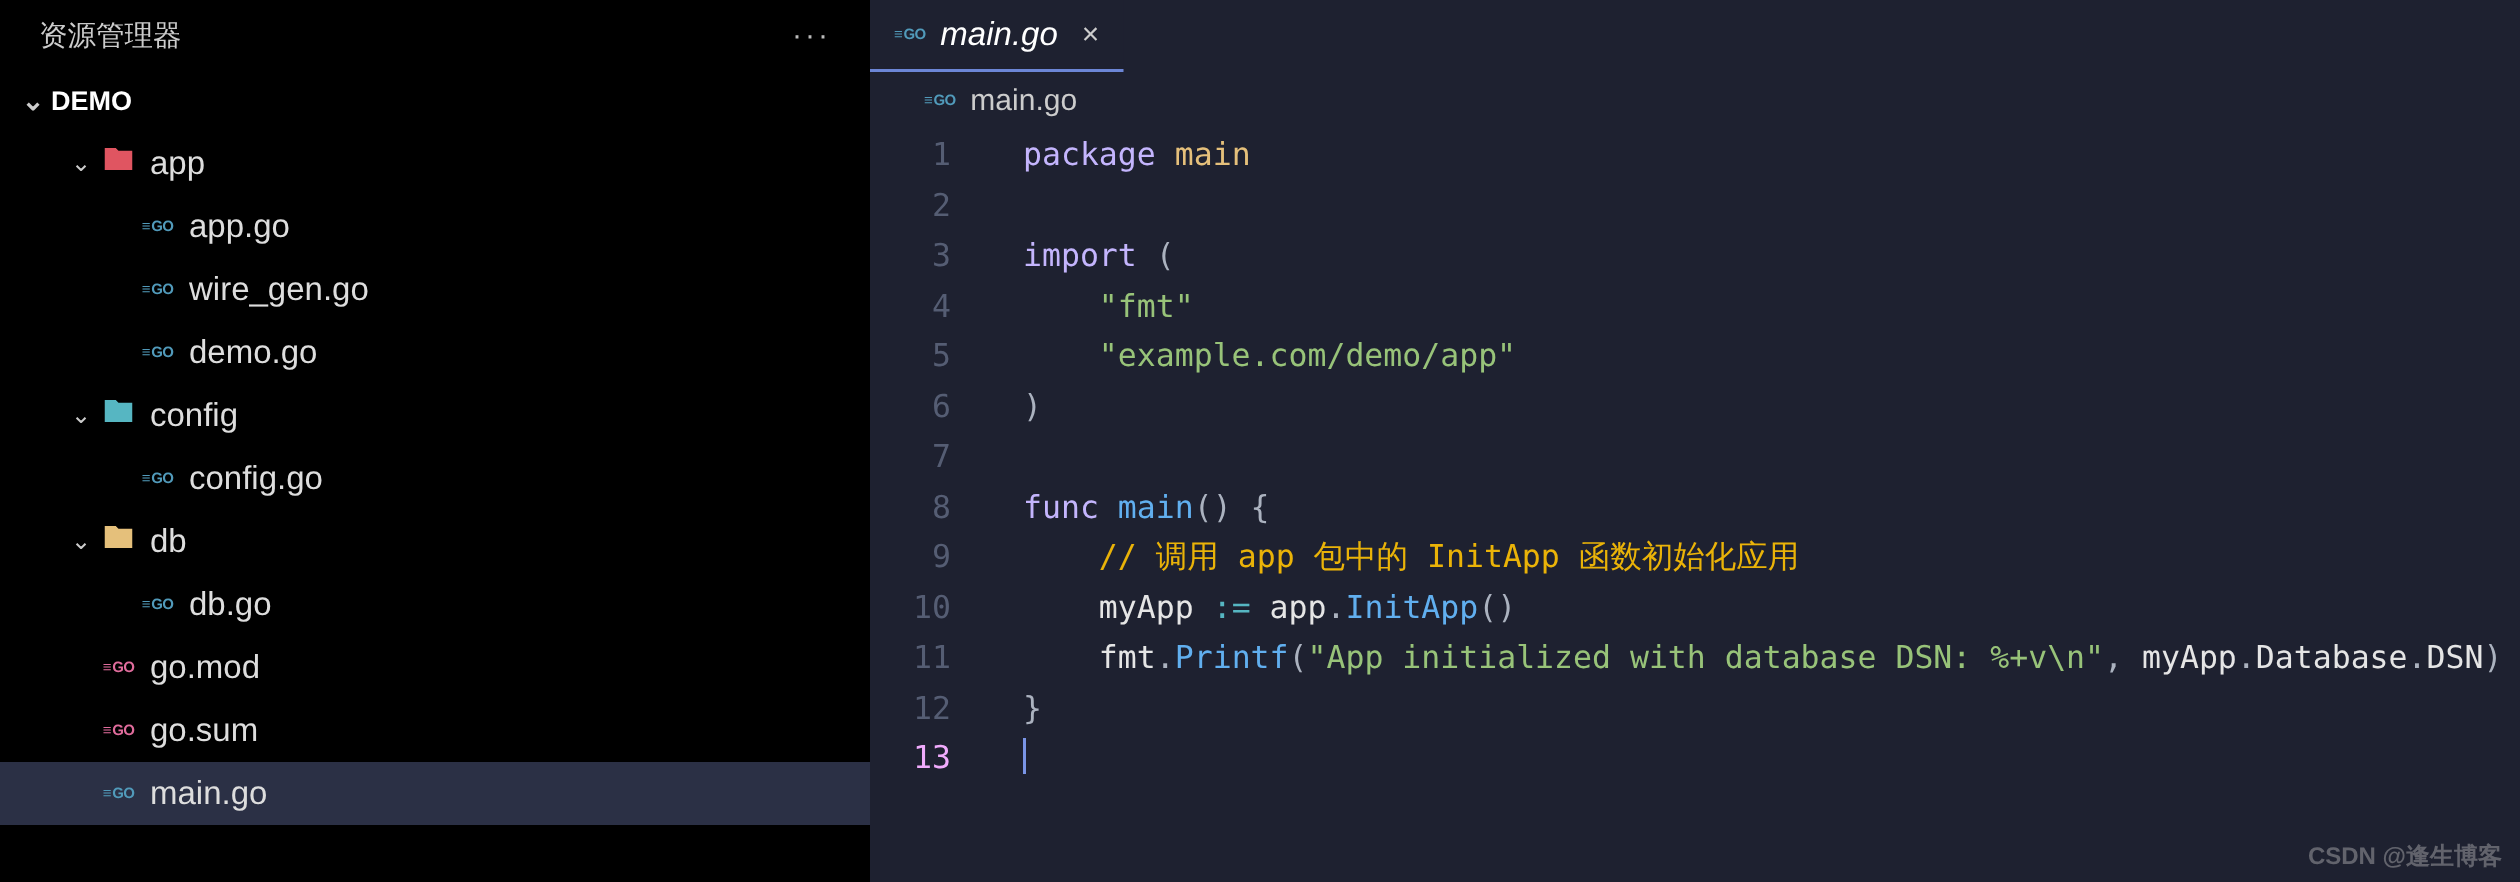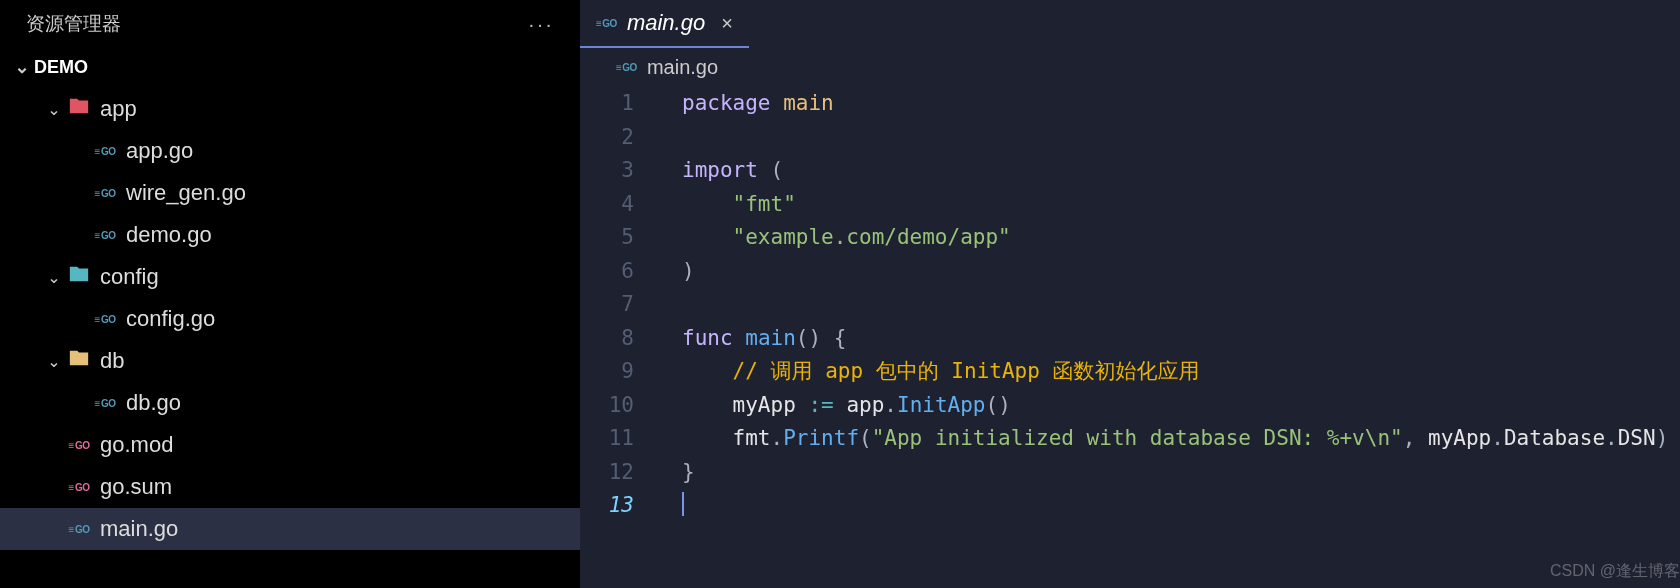--- a/index.html
+++ b/index.html
@@ -27,34 +27,34 @@
   .go-badge.mod { color: #e06c9c; }
   .go-eq { font-size: 10px; font-weight: 900; }
   .editor { flex: 1; display: flex; flex-direction: column; background: #1e2130; }
   .tabs { display: flex; height: 48px; }
   .tab { display: flex; align-items: center; gap: 10px; padding: 0 16px; background: #1e2130; border-bottom: 2px solid #6c86d6; font-style: italic; font-size: 22px; color: #fff; cursor: pointer; position: relative; }
   .tab .go-badge { font-style: normal; }
   .close { font-style: normal; color: #ccc; font-size: 20px; cursor: pointer; margin-left: 6px; }
   .crumb { display: flex; align-items: center; gap: 10px; padding: 8px 0 8px 36px; font-size: 20px; color: #ccc; }
   .code { display: flex; font-family: Menlo, Consolas, monospace; font-size: 21px; line-height: 33.5px; }
   .gutter { width: 72px; text-align: right; color: #555d73; padding-right: 18px; user-select: none; }
-  .gutter .cur { color: #7dd3fc; font-style: italic; }
+  .gutter .cur { color: #f0abfc; }
   .codebody { flex: 1; white-space: pre; position: relative; padding-left: 30px; }
   .cursor { display:inline-block; width:2px; height:24px; background:#7a95e6; vertical-align:-4px; }
   .kw { color: #c4b5fd; }
   .pkg { color: #e5c07b; }
   .str { color: #98c379; }
   .fn { color: #61afef; }
   .var { color: #e5e5e5; }
   .prop { color: #e5e5e5; }
   .pnc { color: #abb2bf; }
   .cmt { color: #eab308; }
   .op { color: #56b6c2; }
   .tk { color: #abb2bf; }
-  .watermark { position: fixed; right: 0; bottom: 6px; color: rgba(200,200,200,.4); font-size: 16px; }
+  .watermark { position: fixed; right: 12px; bottom: 6px; color: rgba(200,200,200,.4); font-size: 16px; font-weight: bold; }
 </style>
 </head>
 <body>
 
 <div class="sidebar">
   <div class="sb-header">
     <span class="sb-title">资源管理器</span>
     <span class="ellipsis">···</span>
   </div>
   <div class="project">

